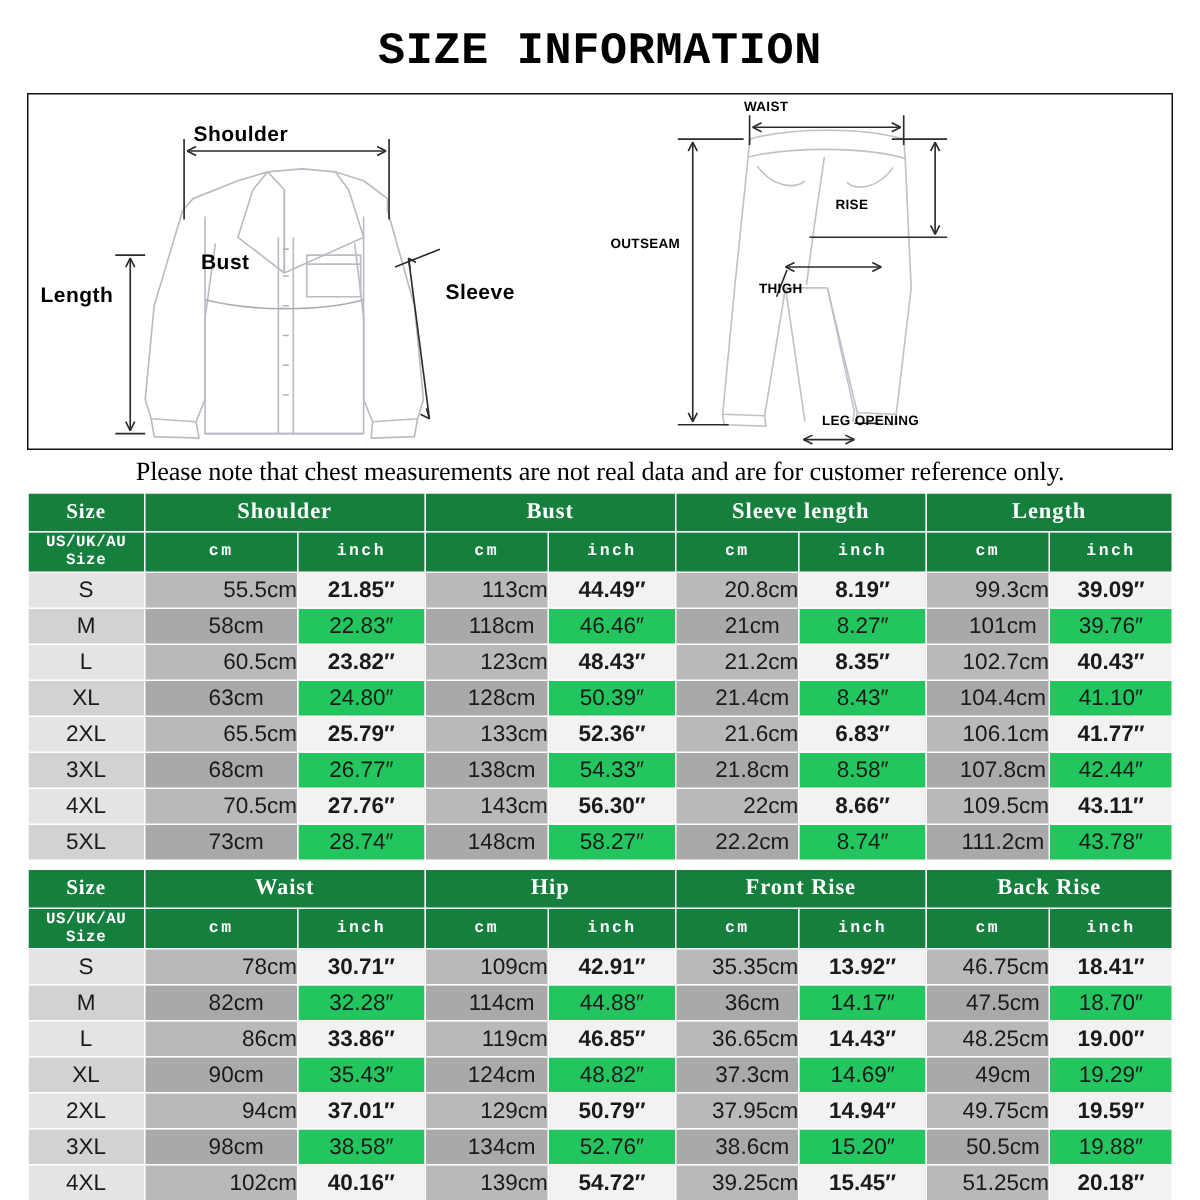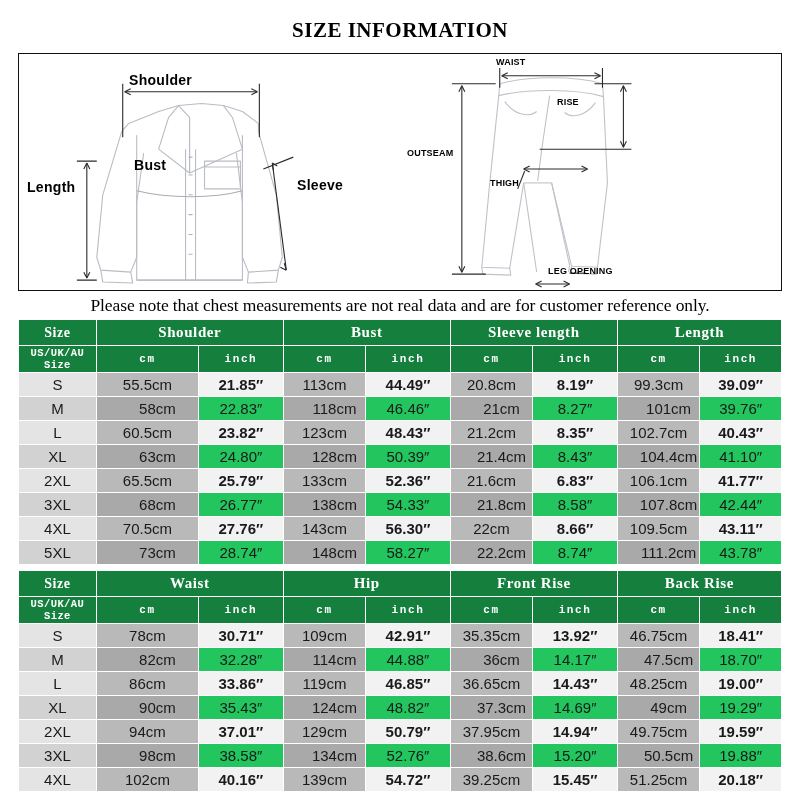--- a/index.html
+++ b/index.html
@@ -7,27 +7,27 @@
     width: 800px; height: 800px;
     background: #ffffff;
     font-family: "Liberation Sans", sans-serif;
     overflow: hidden;
   }
   .page { width: 800px; height: 800px; position: relative; background:#fff; }
 
   
   .title {
     text-align: center;
-    font-size: 21px;
+    font-size: 30px;
     font-weight: bold;
     letter-spacing: 0.5px;
     color: #000;
     padding-top: 18px;
     padding-bottom: 10px;
-    font-family: Liberation Serif, serif;
+    font-family: Liberation Mono, monospace;
   }
 
   
   .diagram-panel {
     margin: 0 18px;
     border: 1px solid #111;
     height: 238px;
     display: flex;
     background: #fff;
     position: relative;
@@ -89,21 +89,21 @@
   .c-size, .c-cm, .c-inch {
     font-size: 15px;
     height: 24px;
     color: #1a1a1a;
     font-family: "Liberation Sans", sans-serif;
     font-weight: normal;
   }
   
   tr.r-odd  .c-size { background: #e4e4e4; }
   tr.r-even .c-size { background: #d2d2d2; }
-  tr.r-odd  .c-cm   { background: #b9b9b9; }
+  tr.r-odd  .c-cm   { background: #b9b9b9; text-align: right; }
   tr.r-even .c-cm   { background: #a9a9a9; padding-left: 20px; }
   tr.r-odd  .c-inch { background: #f2f2f2; font-weight: bold; }
   tr.r-even .c-inch { background: #22c55e; }
 
   .tablegap { height: 5px; }
 </style>
 </head>
 <body>
 
 <div class="page">
@@ -226,23 +226,23 @@
 
         <g stroke="#2b2b2b" stroke-width="1.1" fill="none">
           <path d="M136 232 L170 232"></path>
           <path d="M136 232 L142 229 M136 232 L142 235"></path>
           <path d="M170 232 L164 229 M170 232 L164 235"></path>
           <path d="M170 221 L186 221"></path>
         </g>
       </svg>
 
       <div class="dlabel pants" style="left:96px; top:3px;">WAIST</div>
-      <div class="dlabel pants" style="left:157px; top:43px;">RISE</div>
+      <div class="dlabel pants" style="left:157px; top:68px;">RISE</div>
       <div class="dlabel pants" style="left:7px; top:94px;">OUTSEAM</div>
-      <div class="dlabel pants" style="left:90px; top:124px;">THIGH</div>
+      <div class="dlabel pants" style="left:106px; top:124px;">THIGH</div>
       <div class="dlabel pants" style="left:148px; top:212px;">LEG OPENING</div>
     </div>
   </div>
 
   <div class="note">Please note that chest measurements are not real data and are for customer reference only.</div>
 
   <div class="tablewrap">
 
     <table class="sizetable">
       <colgroup>

